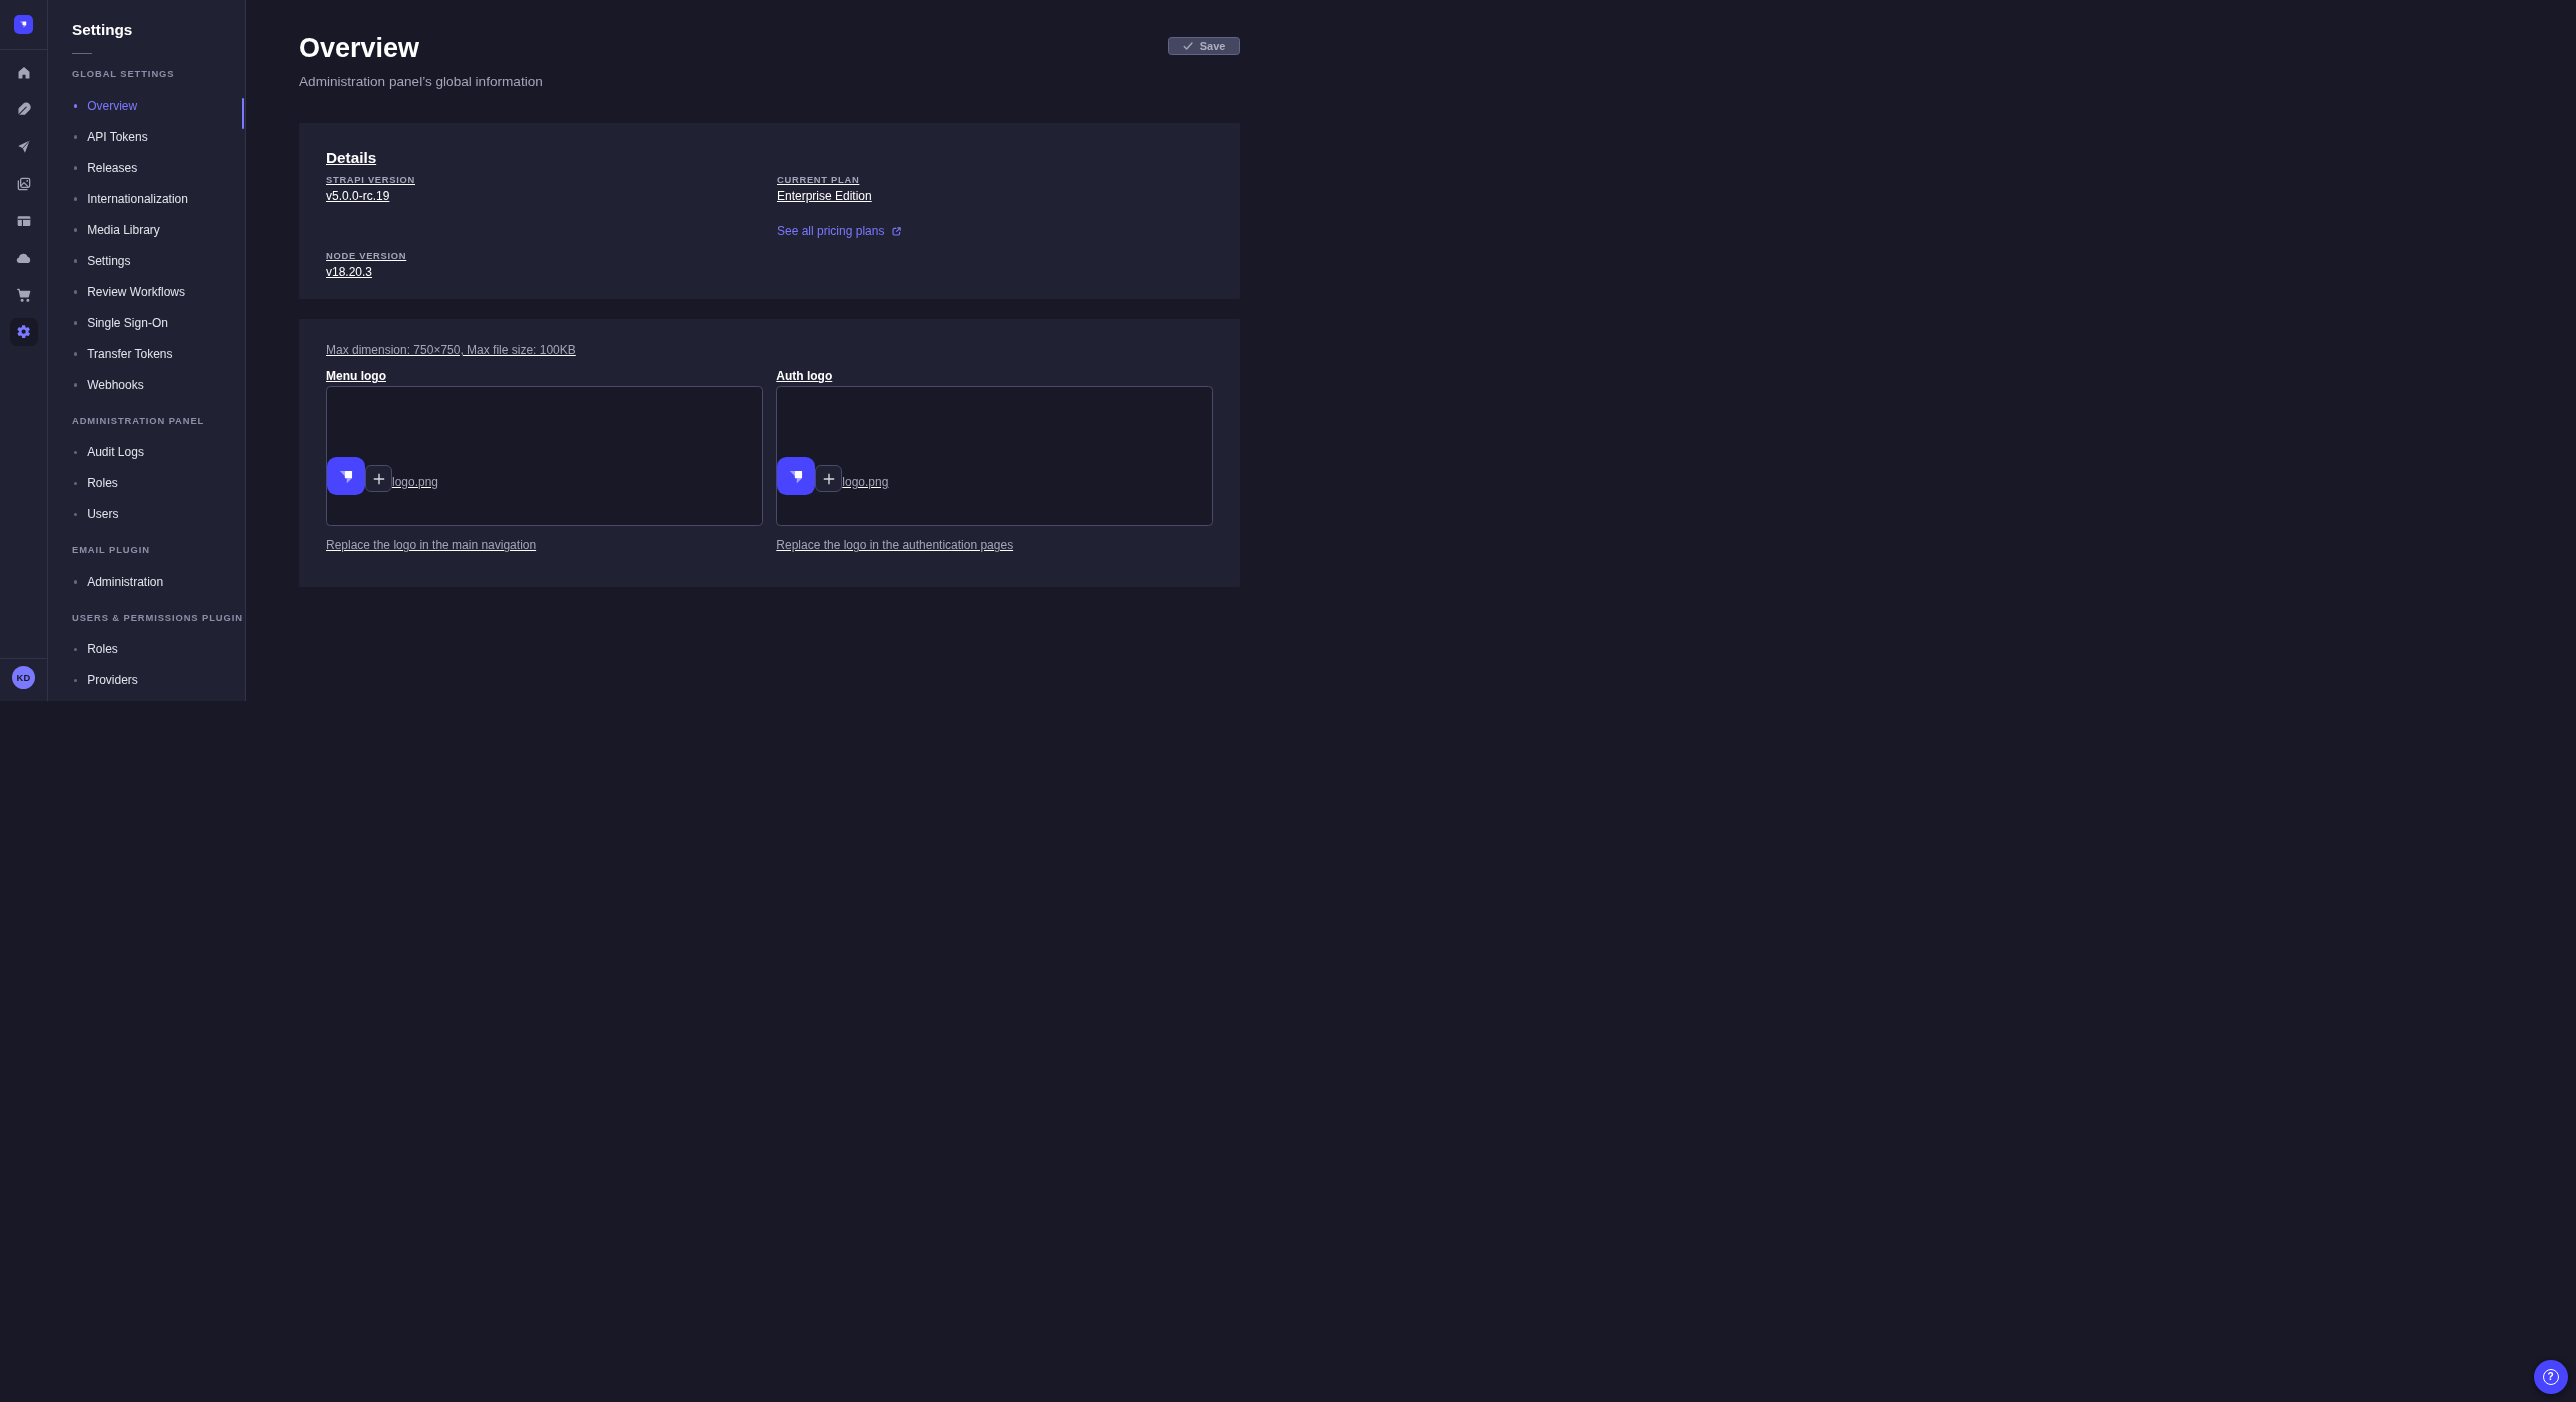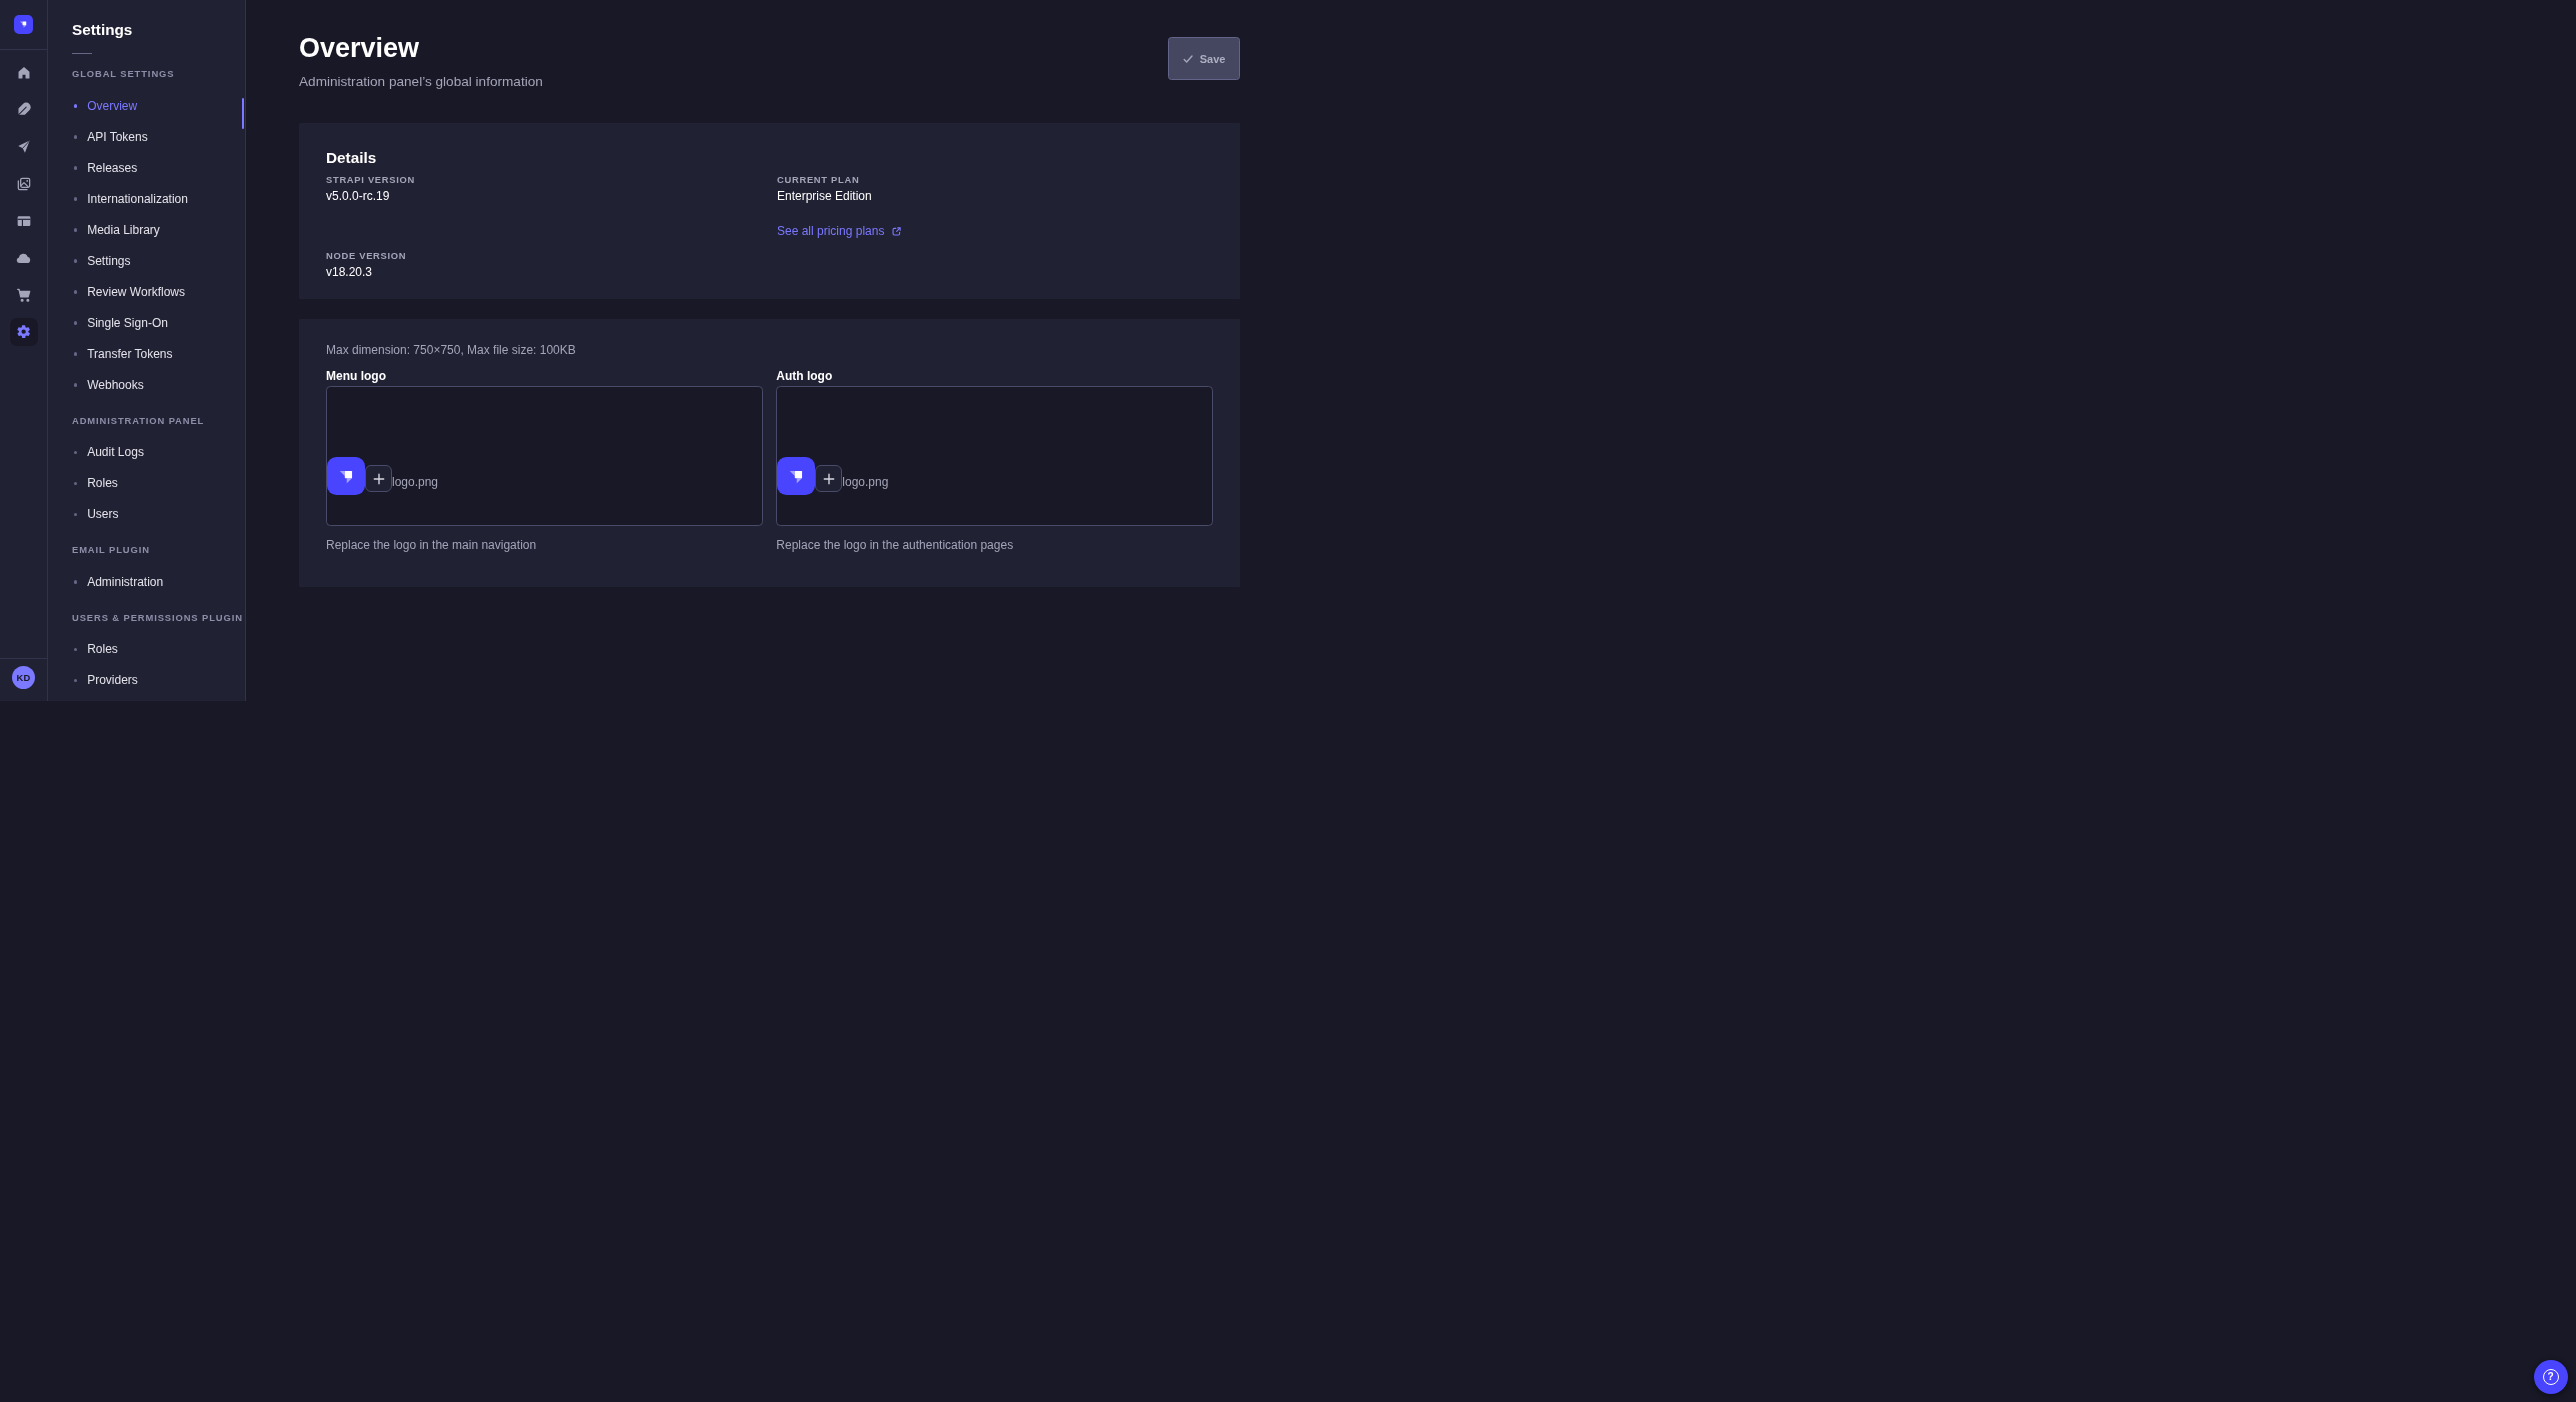--- a/index.html
+++ b/index.html
@@ -43,26 +43,26 @@
   .subnav-item.active{color:var(--accent-light);font-weight:500;}
   .subnav-item.active .bullet{background:var(--accent-light);}
   .scroll-thumb{position:absolute;top:98px;right:0.9px;width:2.6px;height:31px;border-radius:1.7px;
                 background:var(--accent-light);cursor:pointer;}
 
   
   .main{flex:1;height:701px;padding:34px 48px 0 53px;overflow:hidden;}
   .page-header{display:flex;justify-content:space-between;align-items:flex-start;}
   .page-title{font-size:27px;font-weight:700;line-height:28px;}
   .page-subtitle{font-size:13.6px;line-height:19px;color:var(--muted);margin-top:10px;}
-  .save-btn{display:inline-flex;align-items:center;gap:6.8px;height:43px;padding:0 13.6px;margin-top:3.4px;
+  .save-btn{display:inline-flex;align-items:center;gap:6.8px;height:18px;padding:0 13.6px;margin-top:3.4px;
             background:var(--save-bg);border:0.9px solid var(--save-border);border-radius:3.4px;
             color:var(--save-text);font-family:"Liberation Sans",sans-serif;font-size:11px;font-weight:600;cursor:default;}
   .save-btn svg{display:block;}
 
-  .card{background:var(--surface);border-radius:1px;}
+  .card{background:var(--surface);border-radius:1px;text-decoration:underline;}
   .card h2{font-size:15.3px;font-weight:600;line-height:17px;}
 
   .details-card{margin-top:32px;padding:25.6px 27px 19px;}
   .details-grid{display:grid;grid-template-columns:451px 1fr;margin-top:8.5px;}
   .field-label{font-size:9.4px;font-weight:600;letter-spacing:0.7px;color:var(--muted);line-height:12px;}
   .field-value{font-size:12px;line-height:14.5px;color:var(--text);margin-top:3.4px;}
   .field + .field{margin-top:46px;}
   .plans-link{display:inline-flex;align-items:center;gap:6.8px;margin-top:20.4px;font-size:12px;line-height:14.5px;
               color:var(--accent-light);cursor:pointer;text-decoration:none;}
   .plans-link svg{display:block;}

